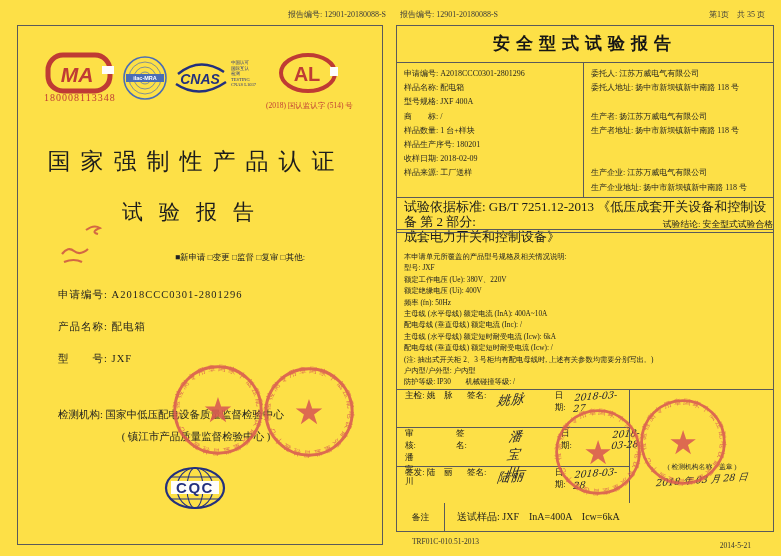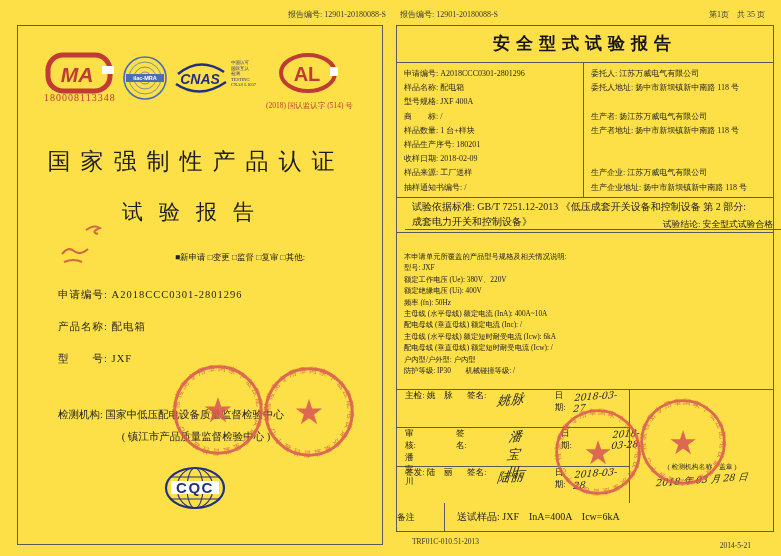--- a/index.html
+++ b/index.html
@@ -24,41 +24,41 @@
   
   .report-no-r{position:absolute;top:9px;left:8px;font-size:8px;color:#3a3a3a;}
   .page-no{position:absolute;top:9px;right:16px;font-size:8px;color:#3a3a3a;}
   .r-title{position:absolute;top:0;left:0;width:100%;height:36px;line-height:36px;text-align:center;
            font-size:17px;font-weight:600;letter-spacing:6px;border-bottom:1px solid #5a5a5a;color:#161616;}
   .info-wrap{position:absolute;top:36px;left:0;width:100%;height:135px;border-bottom:1px solid #5a5a5a;display:flex;}
   .info-col{padding:5px 0 0 7px;box-sizing:border-box;}
   .info-col.l{width:187px;border-right:1px solid #5a5a5a;}
   .info-col.r{flex:1;}
   .iline{font-size:8px;line-height:14.2px;min-height:14.2px;white-space:nowrap;color:#1f1f1f;}
-  .std-row{position:absolute;top:171px;left:8px;width:100%;height:33px;border-bottom:1px solid #5a5a5a;
-           font-size:10px;line-height:15px;padding:2px 6px 0 7px;box-sizing:border-box;color:#1a1a1a;}
+  .std-row{position:absolute;top:171px;left:0;width:100%;height:33px;border-bottom:1px solid #5a5a5a;
+           font-size:13px;line-height:15px;padding:2px 6px 0 7px;box-sizing:border-box;color:#1a1a1a;}
   .concl-row{position:absolute;top:189px;left:0;width:100%;height:18px;border-bottom:1px solid #5a5a5a;
            font-size:8.8px;line-height:18px;padding-left:7px;box-sizing:border-box;color:#1a1a1a;text-align:right;}
   .spec-row{position:absolute;top:222px;left:0;width:100%;height:142px;border-bottom:1px solid #5a5a5a;
            padding:3px 0 0 7px;box-sizing:border-box;}
   .sline{font-size:7.3px;line-height:11.4px;min-height:11.4px;white-space:nowrap;color:#202020;}
   .sigs{position:absolute;top:364px;left:0;width:232px;height:113px;border-right:1px solid #5a5a5a;}
   .sig-row{position:absolute;left:0;width:100%;display:flex;align-items:flex-start;box-sizing:border-box;
            padding-left:8px;font-size:8.6px;color:#1b1b1b;}
   .sig-row .role{width:62px;}
   .sig-row .slab{width:30px;}
   .hand{font-style:italic;transform:rotate(-4deg) skewX(-10deg);display:inline-block;
         font-family:"DejaVu Serif",serif;color:#24242e;}
   .hand.sig{font-size:13px;letter-spacing:1px;width:58px;}
   .hand.date{font-size:9.5px;}
   .stamp-cell{position:absolute;top:364px;left:232px;width:146px;height:113px;text-align:center;}
   .stamp-cap{position:absolute;top:72px;width:100%;font-size:6.8px;color:#2a2a2a;}
   .stamp-date{position:absolute;top:84px;width:100%;font-size:10px;}
   .remark-row{position:absolute;top:477px;left:0;width:100%;height:28px;display:flex;box-sizing:border-box;}
-  .remark-lab{width:47px;border-right:1px solid #5a5a5a;line-height:28px;font-size:8.8px;color:#1b1b1b;}
+  .remark-lab{width:47px;border-right:1px solid #5a5a5a;text-align:center;line-height:28px;font-size:8.8px;color:#1b1b1b;}
   .remark-val{flex:1;line-height:28px;padding-left:12px;font-size:10px;color:#1b1b1b;}
   .footer-l{position:absolute;top:537px;left:20px;font-size:7.5px;color:#333;}
   .footer-r{position:absolute;top:541px;right:30px;font-size:7.5px;color:#333;}
 </style>
 </head>
 <body>
 
 <div class="canvas">
 
   <div class="page" style="left:0;width:392px;">
@@ -165,21 +165,20 @@
       <div class="info-wrap">
         <div class="info-col l">
           <div class="iline">申请编号: A2018CCC0301-2801296</div>
           <div class="iline">样品名称: 配电箱</div>
           <div class="iline">型号规格: JXF 400A</div>
           <div class="iline">商　　标: /</div>
           <div class="iline">样品数量: 1 台+样块</div>
           <div class="iline">样品生产序号: 180201</div>
           <div class="iline">收样日期: 2018-02-09</div>
           <div class="iline">样品来源: 工厂送样</div>
-          <div class="iline">抽样通知书编号: /</div>
         </div>
         <div class="info-col r">
           <div class="iline">委托人: 江苏万威电气有限公司</div>
           <div class="iline">委托人地址: 扬中市新坝镇新中南路 118 号</div>
           <div class="iline"></div>
           <div class="iline">生产者: 扬江苏万威电气有限公司</div>
           <div class="iline">生产者地址: 扬中市新坝镇新中南路 118 号</div>
           <div class="iline"></div>
           <div class="iline"></div>
           <div class="iline">生产企业: 江苏万威电气有限公司</div>
@@ -197,20 +196,21 @@
       <div class="spec-row">
         <div class="sline">本申请单元所覆盖的产品型号规格及相关情况说明:</div>
         <div class="sline">型号: JXF</div>
         <div class="sline">额定工作电压 (Ue): 380V、220V</div>
         <div class="sline">额定绝缘电压 (Ui): 400V</div>
         <div class="sline">频率 (fn): 50Hz</div>
         <div class="sline">主母线 (水平母线) 额定电流 (InA): 400A~10A</div>
         <div class="sline">配电母线 (垂直母线) 额定电流 (Inc): /</div>
         <div class="sline">主母线 (水平母线) 额定短时耐受电流 (Icw): 6kA</div>
         <div class="sline">配电母线 (垂直母线) 额定短时耐受电流 (Icw): /</div>
+        <div class="sline">(注: 抽出式开关柜 2、3 号柜均有配电母线时, 上述有关参数均需要分别写出。)</div>
         <div class="sline">户内型/户外型: 户内型</div>
         <div class="sline">防护等级: IP30　　机械碰撞等级: /</div>
       </div>
 
       <div class="sigs">
         <div class="sig-row" style="top:0;height:38px;border-bottom:1px solid #5a5a5a;">
           <span class="role">主检: 姚　脉</span>
           <span class="slab">签名:</span>
           <span class="hand sig">姚脉</span>
           <span>日期:</span>

